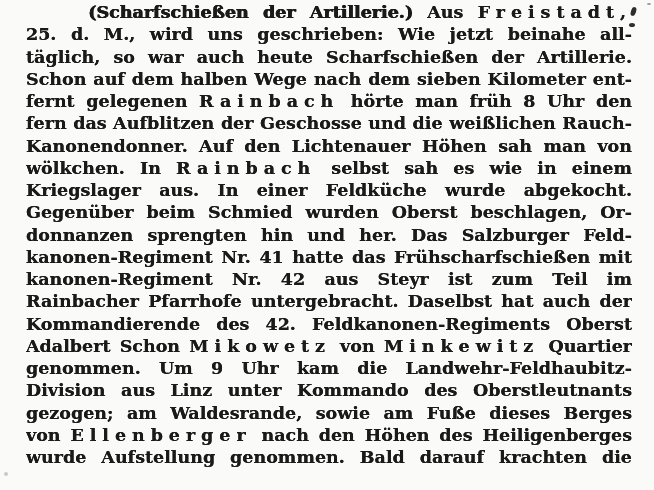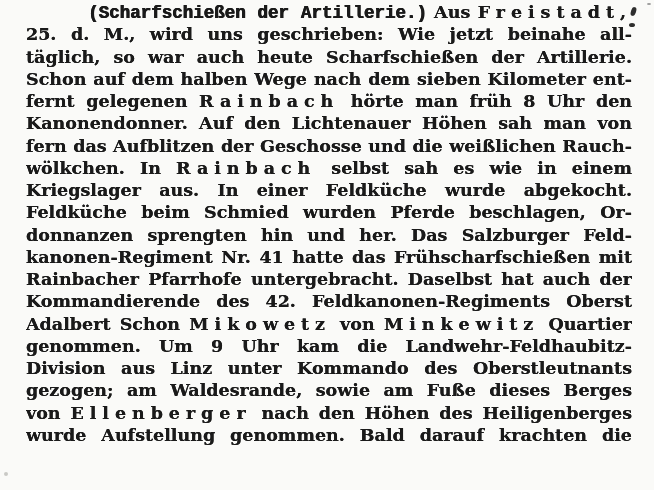--- a/index.html
+++ b/index.html
@@ -27,45 +27,45 @@
     line-height:22.25px;
     text-align:justify;
     text-align-last:justify;
     text-justify:inter-word;
     overflow:hidden;
   }
   .line.indent{text-indent:62px;}
   .line span{text-shadow:0 0 .4px currentColor;}
   .line span.b{
     text-shadow:.7px 0 currentColor, 0 0 .4px currentColor;
-    font-family:Liberation Mono, monospace;
   }
   .line span.sp{letter-spacing:.34em;}
   .speck{position:absolute;background:#2e2e2e;}
   #speck-1{left:631px;top:7px;width:5px;height:9px;border-radius:45%;transform:rotate(18deg);}
   #speck-2{left:629px;top:23px;width:6px;height:4px;border-radius:50%;}
   #speck-3{left:647px;top:3px;width:4px;height:2px;background:#9a9a9a;border-radius:50%;}
   #speck-4{left:4px;top:472px;width:4px;height:4px;background:#c9c9c6;border-radius:50%;}
 </style>
 </head>
 <body>
 
 <div class="article">
     <div class="line indent"><span class="b">(Scharfschießen der Artillerie.)</span><span class="n"> Aus </span><span class="sp">Freistadt,</span></div>
     <div class="line"><span class="n">25. d. M., wird uns geschrieben: Wie jetzt beinahe all-</span></div>
     <div class="line"><span class="n">täglich, so war auch heute Scharfschießen der Artillerie.</span></div>
     <div class="line"><span class="n">Schon auf dem halben Wege nach dem sieben Kilometer ent-</span></div>
     <div class="line"><span class="n">fernt gelegenen </span><span class="sp">Rainbach</span><span class="n"> hörte man früh 8 Uhr den</span></div>
+    <div class="line"><span class="n">fern das Aufblitzen der Geschosse und die weißlichen Rauch-</span></div>
     <div class="line"><span class="n">Kanonendonner. Auf den Lichtenauer Höhen sah man von</span></div>
-    <div class="line"><span class="n">fern das Aufblitzen der Geschosse und die weißlichen Rauch-</span></div>
     <div class="line"><span class="n">wölkchen. In </span><span class="sp">Rainbach</span><span class="n"> selbst sah es wie in einem</span></div>
     <div class="line"><span class="n">Kriegslager aus. In einer Feldküche wurde abgekocht.</span></div>
-    <div class="line"><span class="n">Feldküche beim Schmied wurden Pferde beschlagen, Or-</span></div>
+    <div class="line"><span class="n">Gegenüber beim Schmied wurden Oberst beschlagen, Or-</span></div>
     <div class="line"><span class="n">donnanzen sprengten hin und her. Das Salzburger Feld-</span></div>
     <div class="line"><span class="n">kanonen-Regiment Nr. 41 hatte das Frühscharfschießen mit</span></div>
+    <div class="line"><span class="n">kanonen-Regiment Nr. 42 aus Steyr ist zum Teil im</span></div>
     <div class="line"><span class="n">Rainbacher Pfarrhofe untergebracht. Daselbst hat auch der</span></div>
     <div class="line"><span class="n">Kommandierende des 42. Feldkanonen-Regiments Oberst</span></div>
     <div class="line"><span class="n">Adalbert Schon </span><span class="sp">Mikowetz</span><span class="n"> von </span><span class="sp">Minkewitz</span><span class="n"> Quartier</span></div>
     <div class="line"><span class="n">genommen. Um 9 Uhr kam die Landwehr-Feldhaubitz-</span></div>
     <div class="line"><span class="n">Division aus Linz unter Kommando des Oberstleutnants</span></div>
     <div class="line"><span class="n">gezogen; am Waldesrande, sowie am Fuße dieses Berges</span></div>
     <div class="line"><span class="n">von </span><span class="sp">Ellenberger</span><span class="n"> nach den Höhen des Heiligenberges</span></div>
     <div class="line"><span class="n">wurde Aufstellung genommen. Bald darauf krachten die</span></div>
   </div>
 

